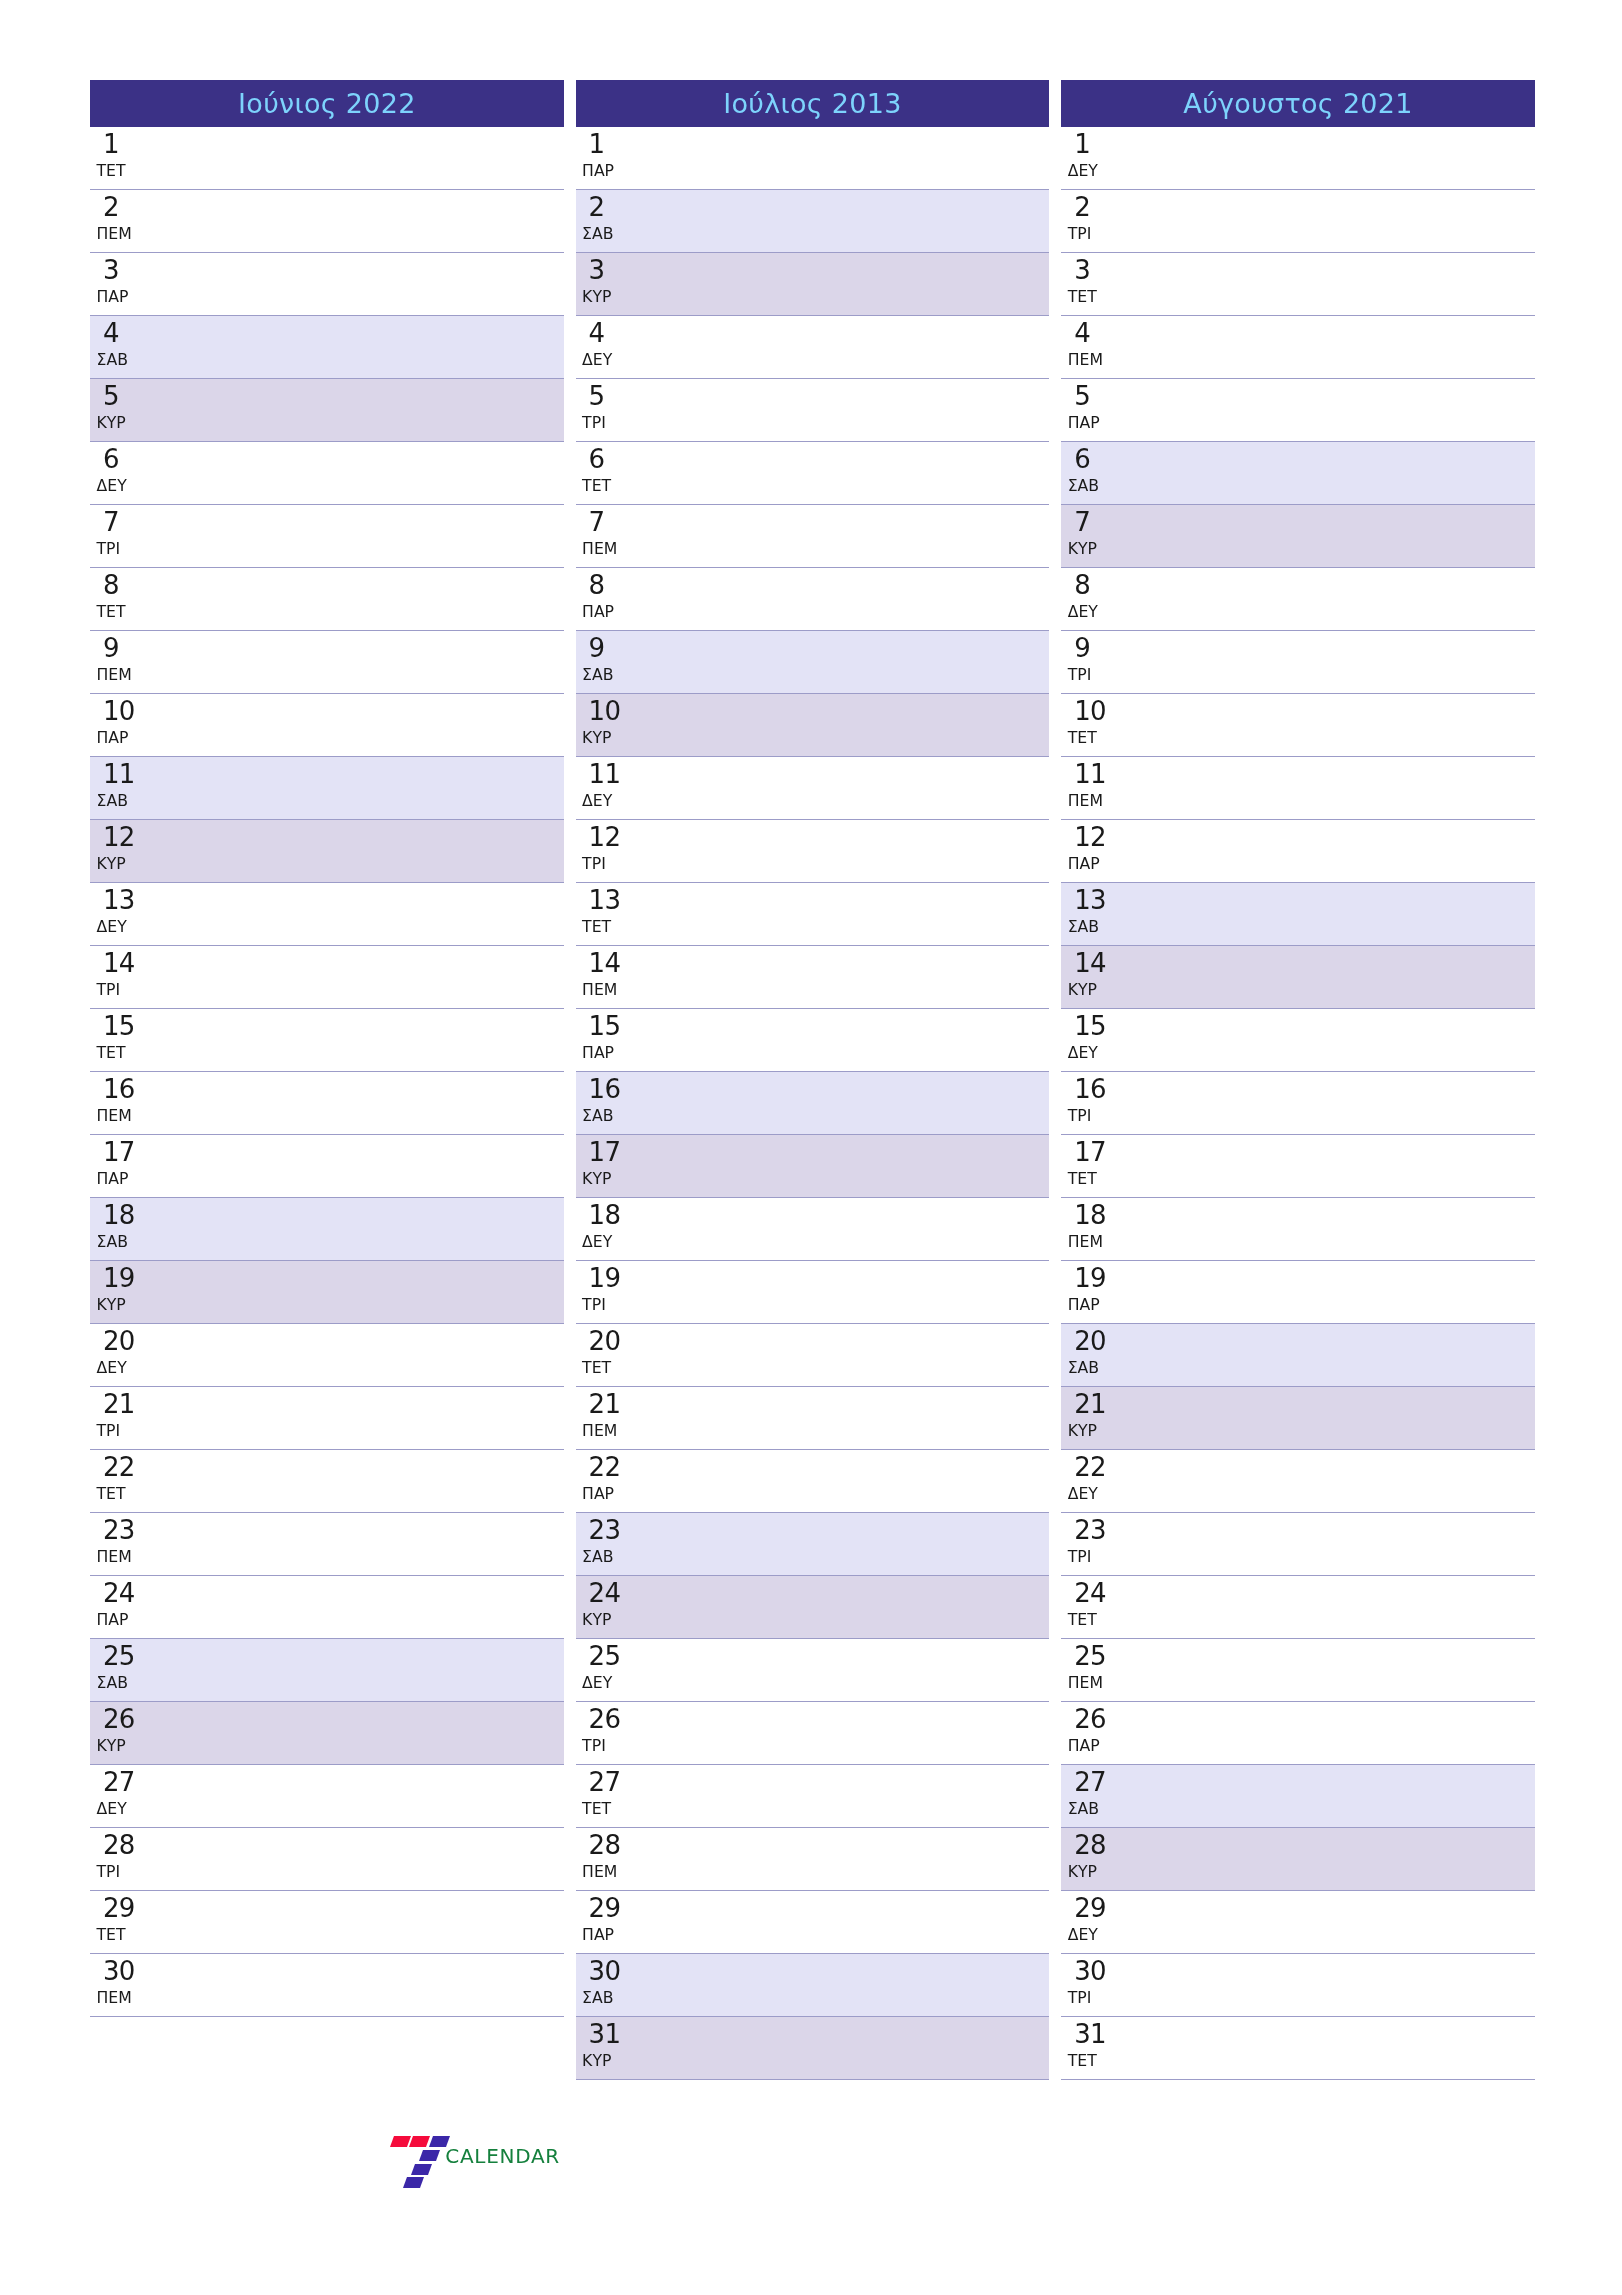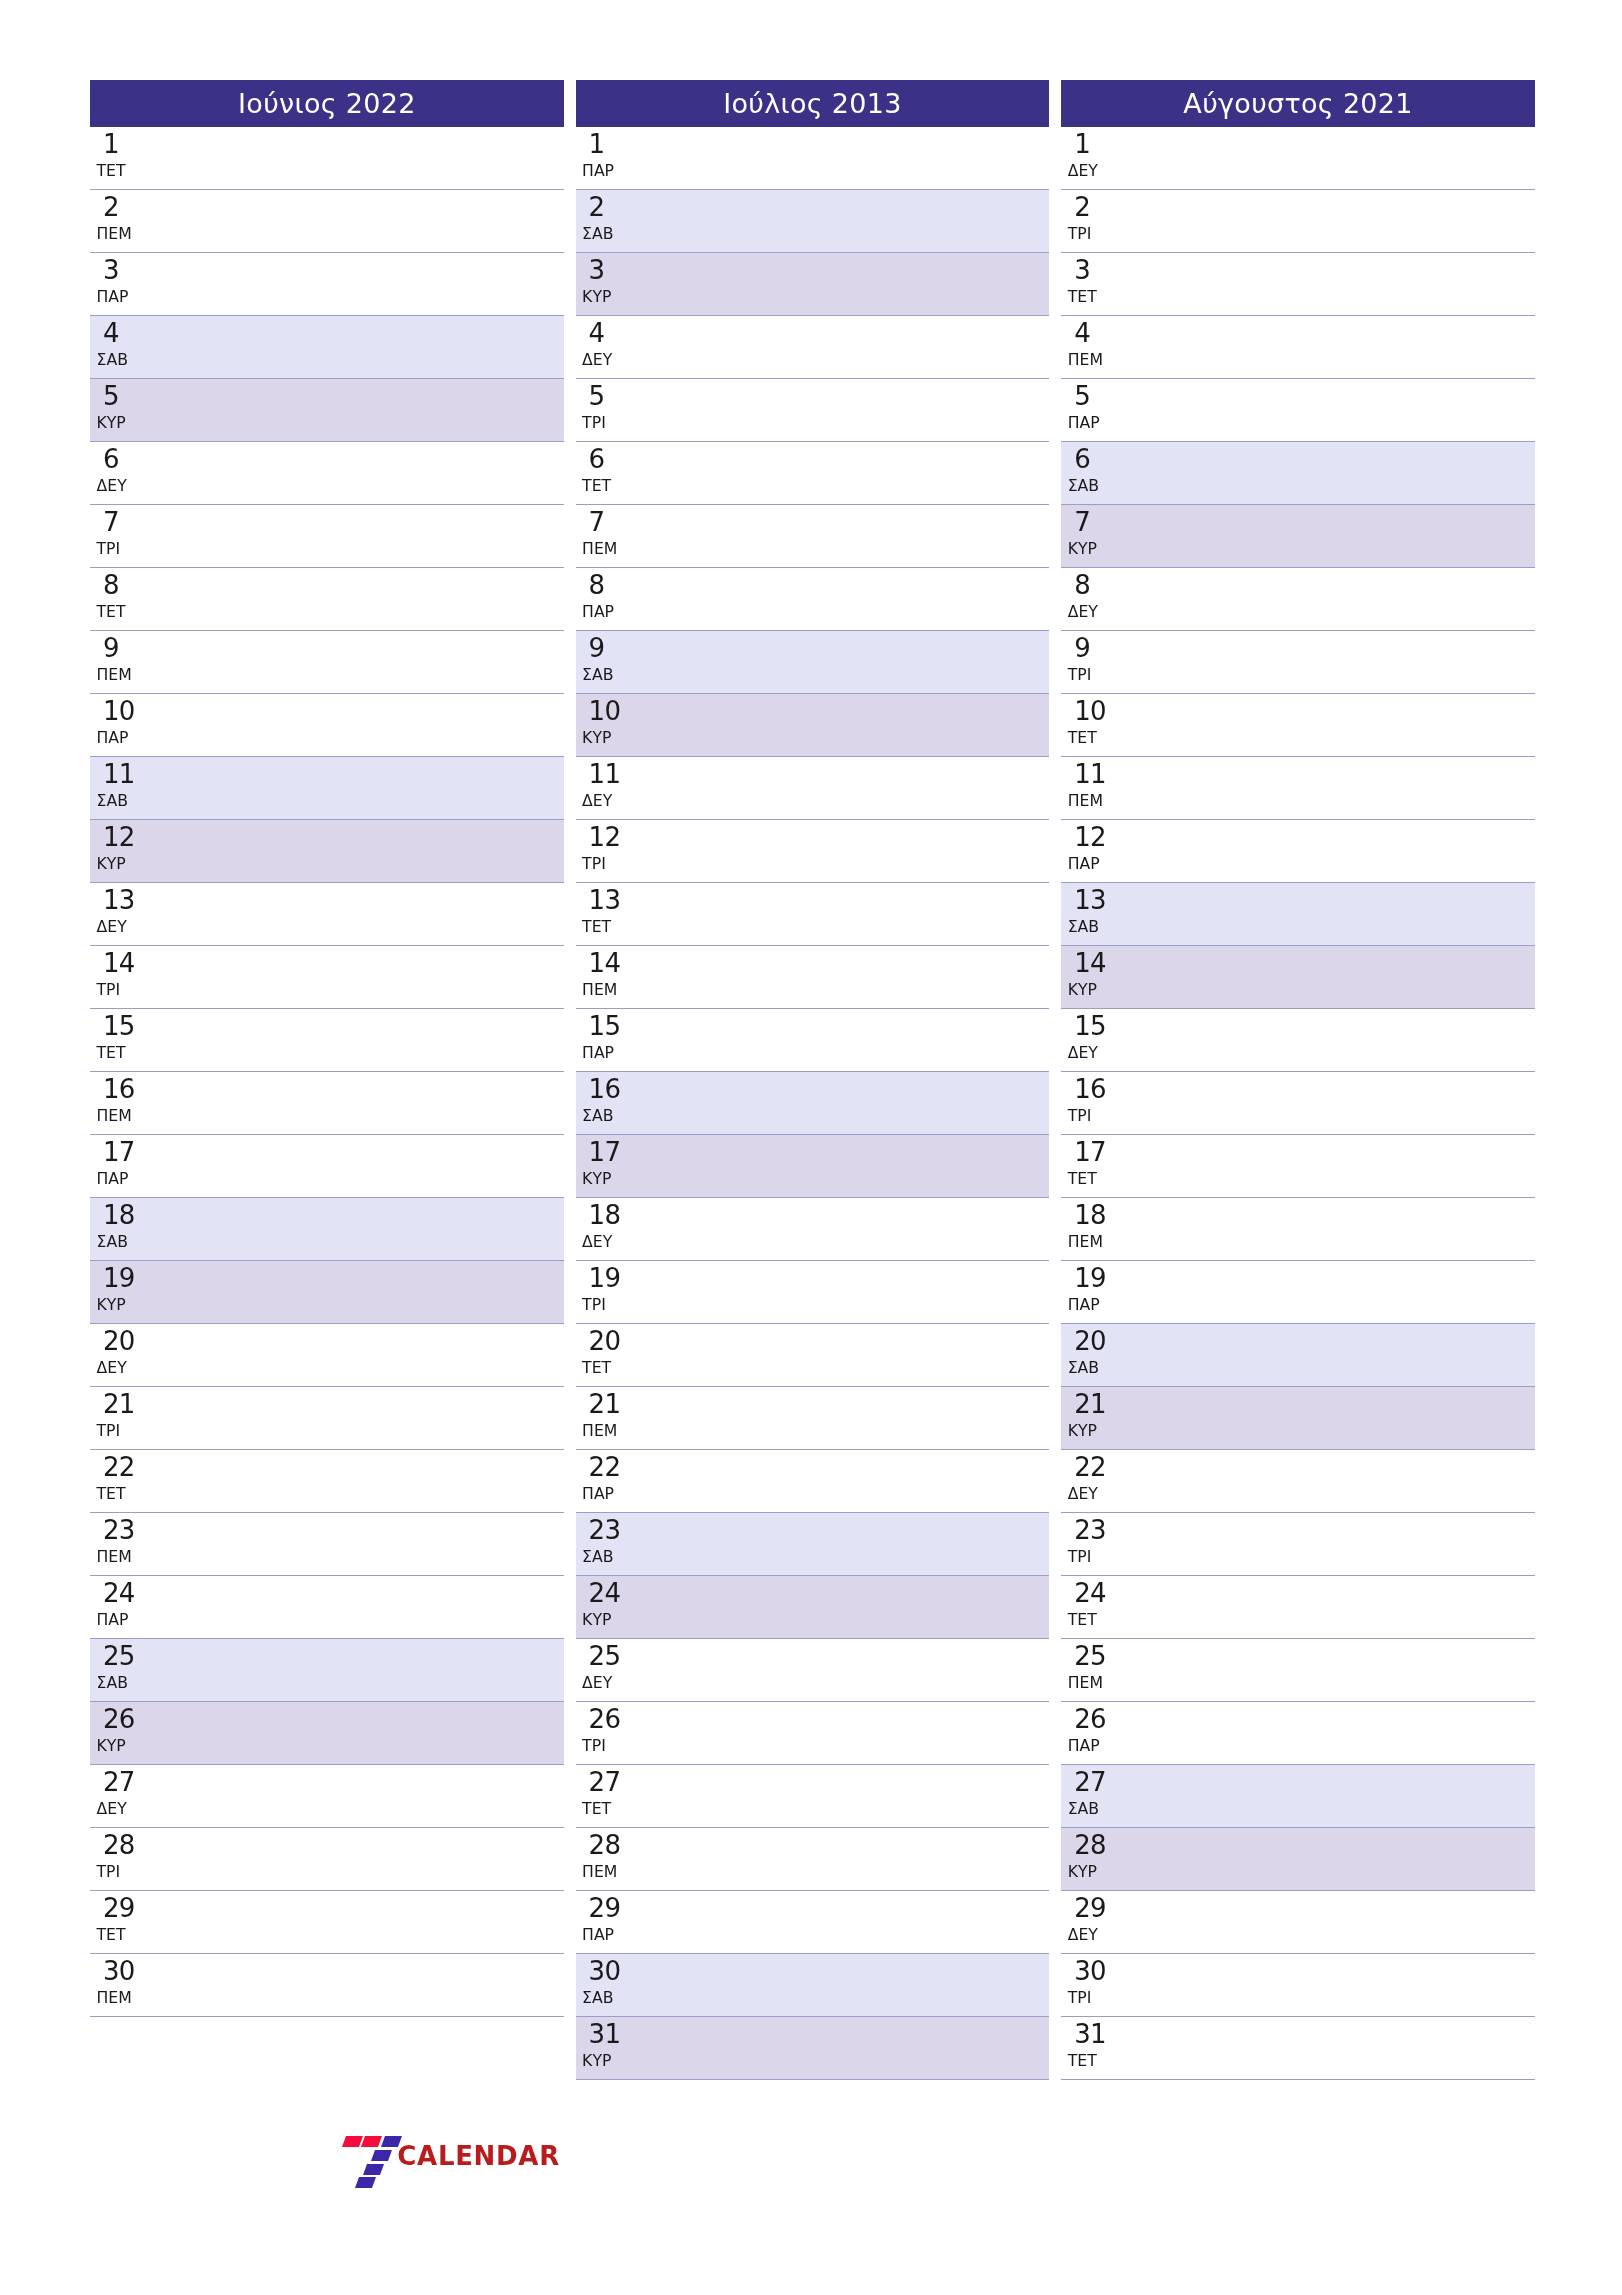--- a/index.html
+++ b/index.html
@@ -29,21 +29,21 @@
   .month-col {
     width: 474px;
     display: flex;
     flex-direction: column;
     position: relative;
   }
 
   .month-header {
     height: 47px;
     background: #3B3186;
-    color: #ffffff;
+    color: #7dd3fc;
     display: flex;
     align-items: center;
     justify-content: center;
     font-size: 27px;
     font-weight: normal;
     letter-spacing: 0.3px;
     font-family: "DejaVu Sans", sans-serif;
     flex: none;
   }
 
@@ -108,23 +108,23 @@
     display: block;
     transform: skewX(-20deg);
   }
   .blk-r1 { left: 0px;  top: 0px;  width: 17px; height: 11px; background: #F50B3C; }
   .blk-r2 { left: 19.6px; top: 0px;  width: 17px; height: 11px; background: #F50B3C; }
   .blk-b1 { left: 39px; top: 0px;  width: 17px; height: 11px; background: #3B27A8; }
   .blk-b2 { left: 29.4px; top: 13.7px; width: 17px; height: 11px; background: #3B27A8; }
   .blk-b3 { left: 21.6px; top: 27.5px; width: 17px; height: 11px; background: #3B27A8; }
   .blk-b4 { left: 13.7px; top: 41px; width: 17px; height: 11px; background: #3B27A8; }
   .logo-text {
-    font-size: 26px;
-    font-weight: bold;
-    color: #b91c1c;
+    font-size: 20px;
+    font-weight: normal;
+    color: #15803d;
     font-family: "DejaVu Sans", sans-serif;
     letter-spacing: 0.7px;
     white-space: nowrap;
   }
 </style>
 </head>
 <body>
 
 <div class="page">
 

